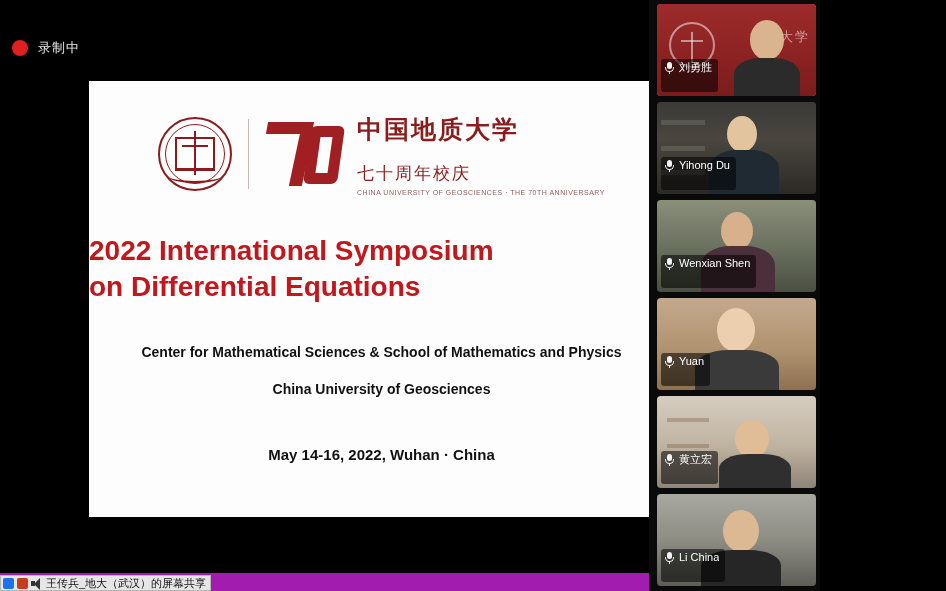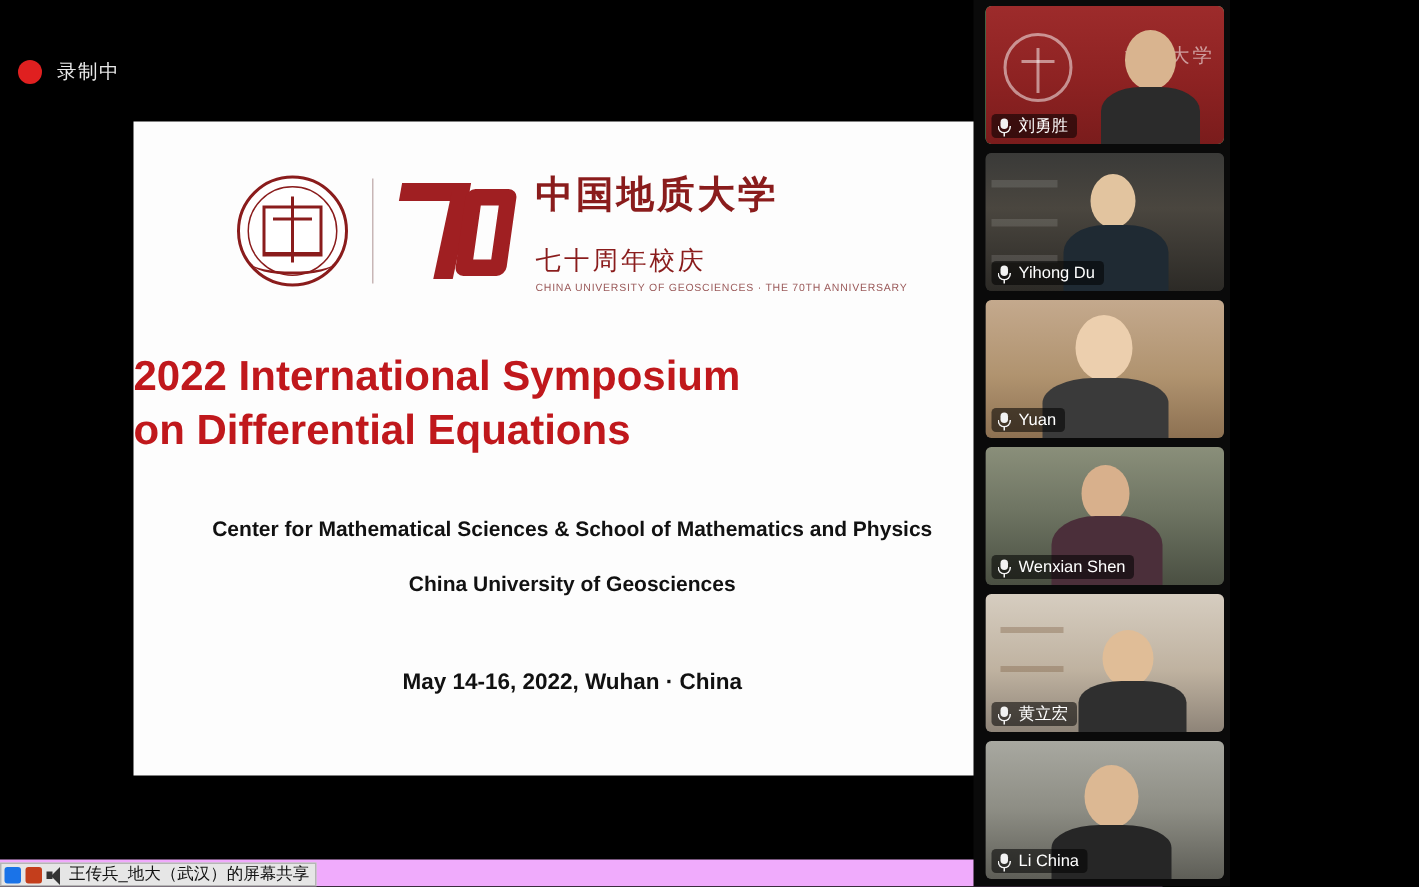--- a/index.html
+++ b/index.html
@@ -229,21 +229,21 @@
     outline: 3px solid #35d07f;
     outline-offset: -3px;
   }
   .tile .bg { position: absolute; inset: 0; }
   .nameplate {
     position: absolute;
     left: 4px; bottom: 4px;
     display: flex;
     align-items: center;
     gap: 4px;
-    padding: 1px 6px 1px 3px;
+    padding: 1px 6px 18px 3px;
     background: rgba(0,0,0,0.55);
     border-radius: 3px;
     max-width: 140px;
     justify-content: flex-end;
   }
   .mic {
     position: relative;
     width: 11px; height: 13px;
     flex: none;
   }
@@ -327,21 +327,21 @@
     color: rgba(255,255,255,0.55);
     font-size: 13px;
     letter-spacing: 2px;
   }
 
   
   .bottom-bar {
     position: absolute;
     left: 0; bottom: 0;
     width: 775px; height: 18px;
-    background: #f0abfc;
+    background: #a21caf;
     margin-top: 16px;
   }
   .task-chip {
     position: absolute;
     left: 0; bottom: 0;
     display: flex;
     align-items: center;
     height: 16px;
     background: #e6e6e6;
     border: 1px solid #b5b5b5;
@@ -470,44 +470,44 @@
         <div class="mic">
             <div class="cap"></div>
             <div class="arc"></div>
             <div class="stem"></div>
           </div>
         <div class="nm">Yihong Du</div>
       </div>
     </div>
 
     <div class="tile">
+      <div class="bg scene-c"></div>
+      <div class="person-head" style="left:64px;top:12px;width:32px;height:38px;background:#d8b08c;"></div>
+      <div class="person-body" style="left:44px;top:46px;width:74px;height:48px;background:#4b2f3a;"></div>
+      <div class="nameplate">
+        <div class="mic">
+            <div class="cap"></div>
+            <div class="arc"></div>
+            <div class="stem"></div>
+          </div>
+        <div class="nm">Wenxian Shen</div>
+      </div>
+    </div>
+
+    <div class="tile">
       <div class="bg scene-d"></div>
       <div class="person-head" style="left:60px;top:10px;width:38px;height:44px;background:#eccfae;"></div>
       <div class="person-body" style="left:38px;top:52px;width:84px;height:42px;background:#3a3a3a;"></div>
       <div class="nameplate">
         <div class="mic">
             <div class="cap"></div>
             <div class="arc"></div>
             <div class="stem"></div>
           </div>
         <div class="nm">Yuan</div>
-      </div>
-    </div>
-
-    <div class="tile">
-      <div class="bg scene-c"></div>
-      <div class="person-head" style="left:64px;top:12px;width:32px;height:38px;background:#d8b08c;"></div>
-      <div class="person-body" style="left:44px;top:46px;width:74px;height:48px;background:#4b2f3a;"></div>
-      <div class="nameplate">
-        <div class="mic">
-            <div class="cap"></div>
-            <div class="arc"></div>
-            <div class="stem"></div>
-          </div>
-        <div class="nm">Wenxian Shen</div>
       </div>
     </div>
 
     <div class="tile">
       <div class="bg scene-e"></div>
       <div class="shelf" style="left:10px;top:22px;width:42px;height:4px;background:rgba(120,90,60,0.35);"></div>
       <div class="shelf" style="left:10px;top:48px;width:42px;height:4px;background:rgba(120,90,60,0.35);"></div>
       <div class="person-head" style="left:78px;top:24px;width:34px;height:38px;background:#e0bd97;"></div>
       <div class="person-body" style="left:62px;top:58px;width:72px;height:36px;background:#2f2f2f;"></div>
       <div class="nameplate">

